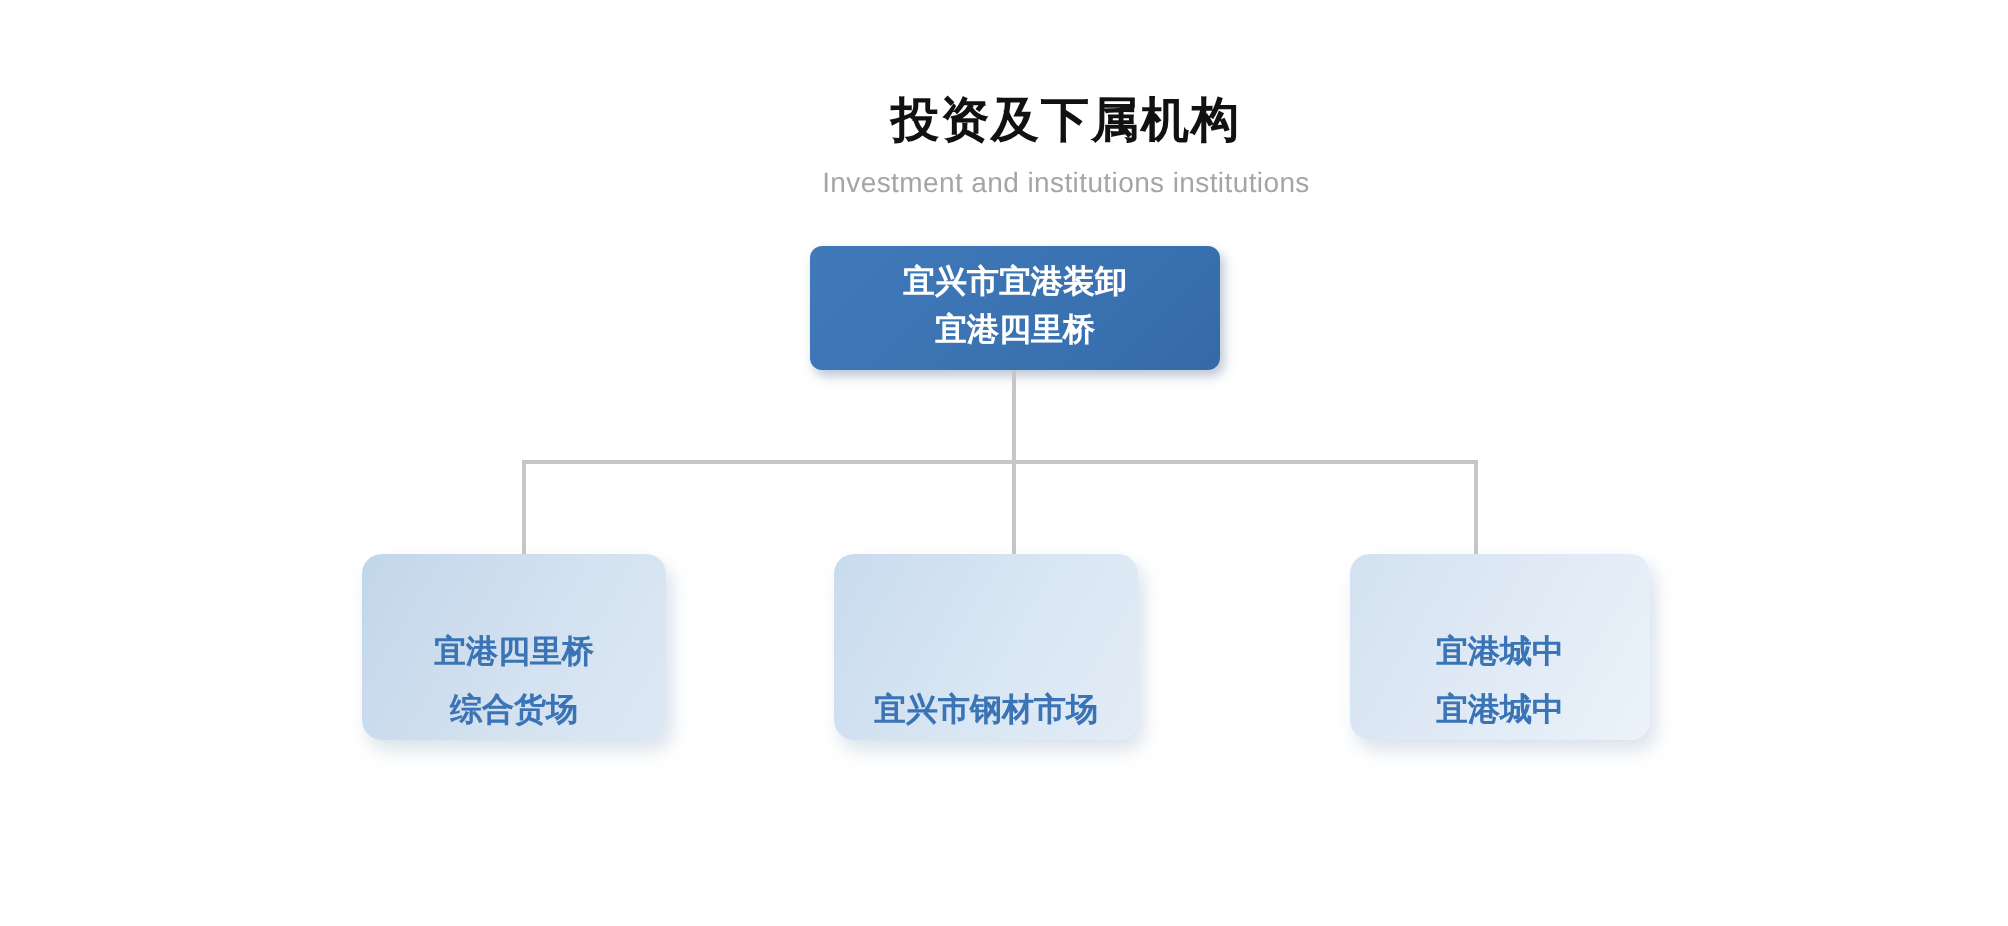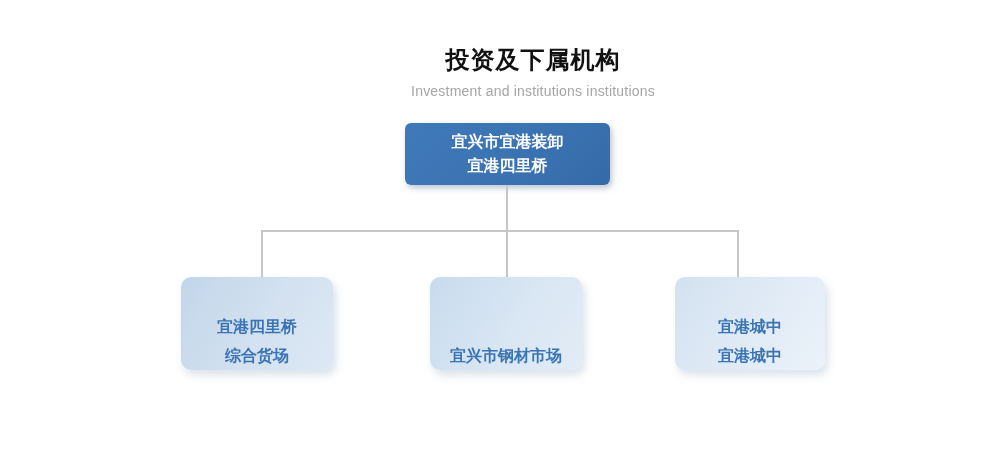--- a/index.html
+++ b/index.html
@@ -74,21 +74,21 @@
     font-size: 16px;
     line-height: 29px;
     box-shadow: 3px 5px 9px rgba(120, 150, 180, 0.28);
     justify-content: flex-end;
   }
   .child-1 {
     left: 181px;
     background: linear-gradient(120deg, #c2d6ea 0%, #d3e1f0 55%, #dde8f4 100%);
   }
   .child-2 {
-    left: 430px;
+    left: 417px;
     background: linear-gradient(120deg, #c8dbee 0%, #d9e6f3 55%, #e2ecf6 100%);
   }
   .child-3 {
     left: 662px;
     width: 150px;
     background: linear-gradient(120deg, #d3e1f0 0%, #e1ebf6 55%, #ebf2f9 100%);
     margin-left: 13px;
   }
 
   

